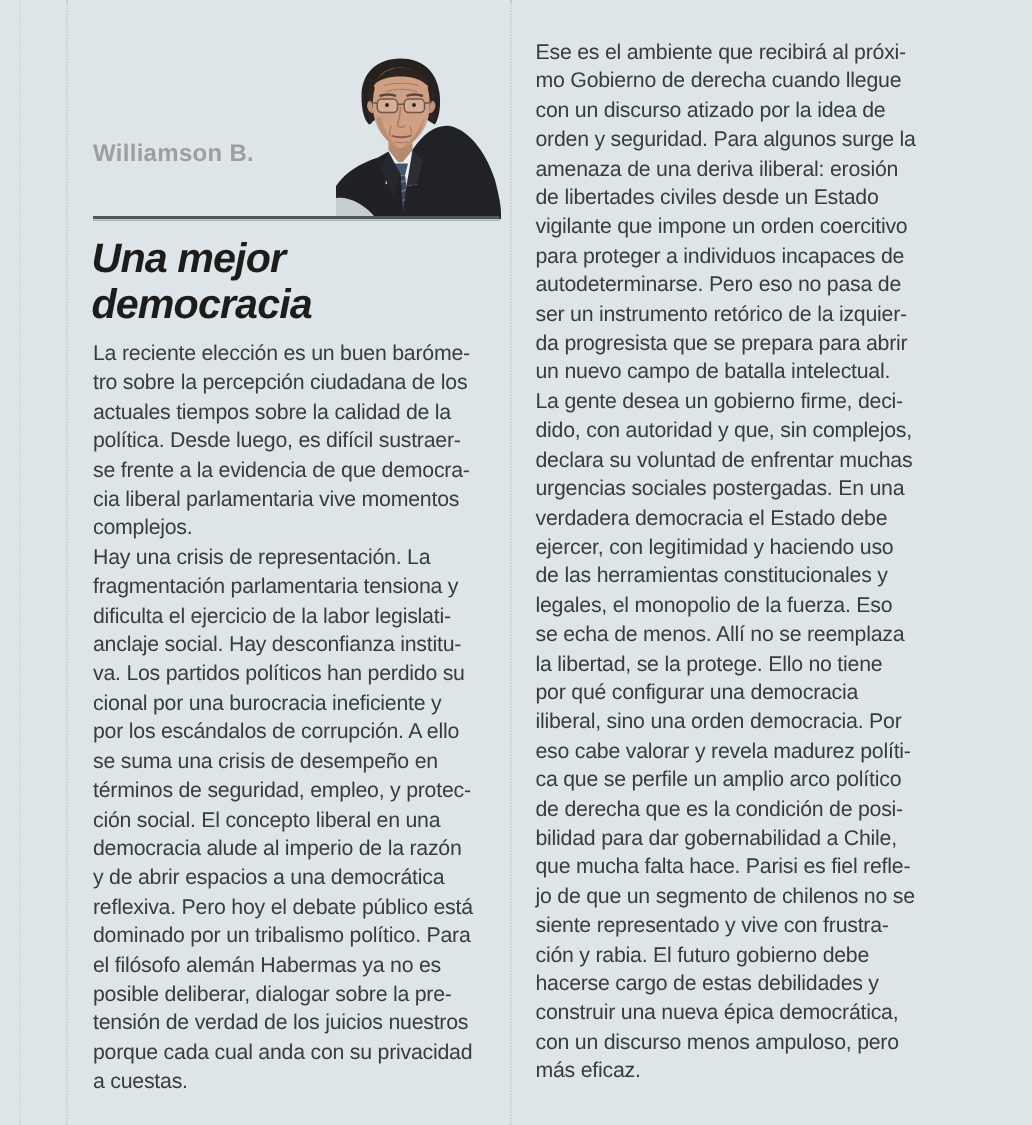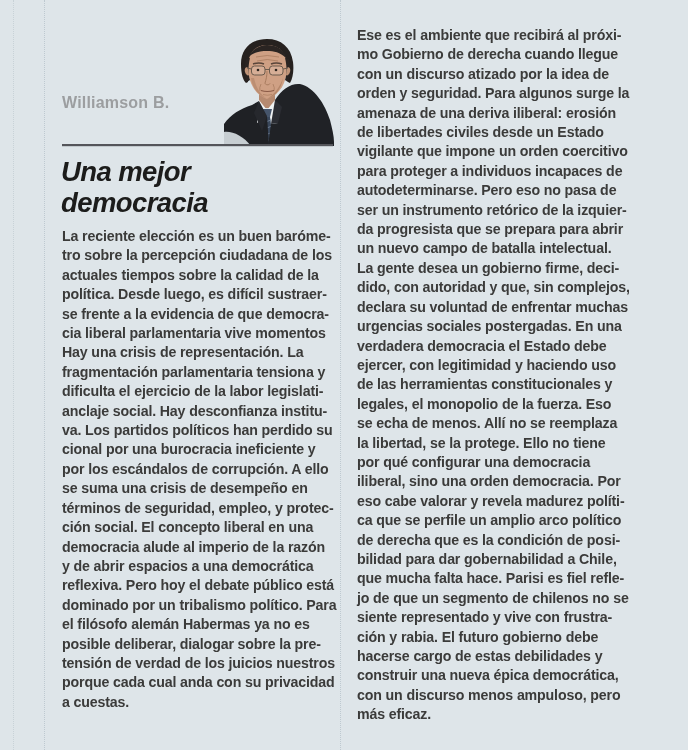--- a/index.html
+++ b/index.html
@@ -32,21 +32,21 @@
     background:#54555a;border-bottom:1px solid #c2c9cd;
   }
   .title{
     position:absolute;left:61px;top:156px;margin:0;
     font-size:27.5px;line-height:31px;font-weight:bold;
     color:#1c1c1b;letter-spacing:-0.6px;font-style:italic;
   }
   .col{
     position:absolute;
     color:#3b3b3a;font-size:14.2px;line-height:19.4px;
-    letter-spacing:-0.15px;white-space:nowrap;font-weight:bold;
+    letter-spacing:-0.15px;white-space:nowrap;
   }
   .col1{left:62px;top:227px;width:272px;}
   .col2{left:357px;top:26px;width:276px;}
   .line{display:block;}
 </style>
 </head>
 <body>
 
 <div class="vline" id="vline-outer"></div>
 <div class="vline" id="vline-inner"></div>
@@ -117,20 +117,21 @@
     <div class="line">democracia</div>
   </h1>
 
 <div class="col col1">
     <div class="line">La reciente elección es un buen baróme-</div>
     <div class="line">tro sobre la percepción ciudadana de los</div>
     <div class="line">actuales tiempos sobre la calidad de la</div>
     <div class="line">política. Desde luego, es difícil sustraer-</div>
     <div class="line">se frente a la evidencia de que democra-</div>
     <div class="line">cia liberal parlamentaria vive momentos</div>
+    <div class="line">complejos.</div>
     <div class="line">Hay una crisis de representación. La</div>
     <div class="line">fragmentación parlamentaria tensiona y</div>
     <div class="line">dificulta el ejercicio de la labor legislati-</div>
     <div class="line">anclaje social. Hay desconfianza institu-</div>
     <div class="line">va. Los partidos políticos han perdido su</div>
     <div class="line">cional por una burocracia ineficiente y</div>
     <div class="line">por los escándalos de corrupción. A ello</div>
     <div class="line">se suma una crisis de desempeño en</div>
     <div class="line">términos de seguridad, empleo, y protec-</div>
     <div class="line">ción social. El concepto liberal en una</div>

